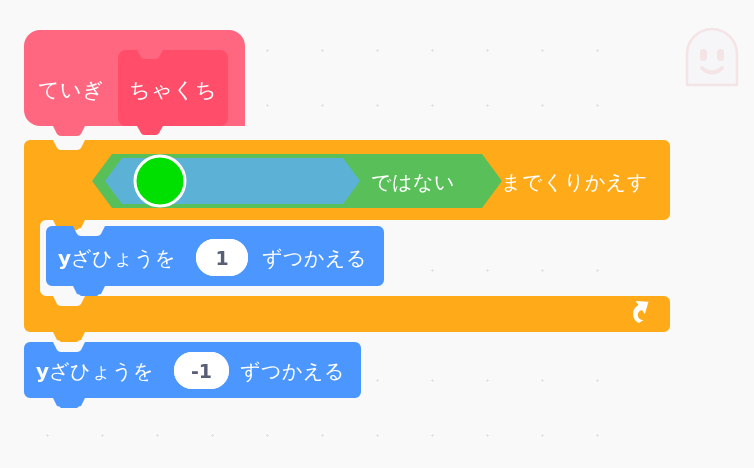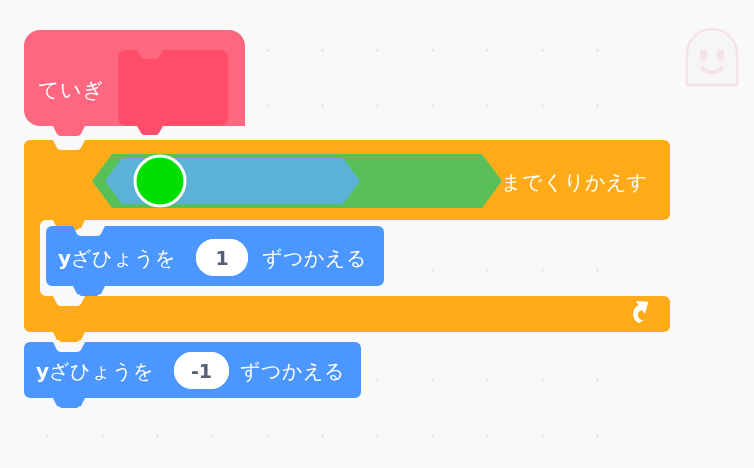--- a/index.html
+++ b/index.html
@@ -256,22 +256,24 @@
         L30 398
         A6 6 0 0 1 24 392
         Z" fill="#4c97ff"></path>
       <rect x="174" y="352" width="55" height="37" rx="18.5" fill="#ffffff"></rect>
     </g>
 
   </svg>
 
   <div class="blk-label" style="left:38px; top:80px; font-size:21px;">ていぎ</div>
 
-
-
+  <div class="blk-label" style="left:129px; top:80px; font-size:21px;">ちゃくち</div>
+
+
+  <div class="blk-label" style="left:371px; top:172px; font-size:20px;">ではない</div>
 
   <div class="blk-label" style="left:501px; top:172px; font-size:20px;text-align:right;">までくりかえす</div>
 
   <div class="blk-label" style="left:58px; top:248px; font-size:20px; font-weight:bold;">y</div>
   <div class="blk-label" style="left:71px; top:248px; font-size:20px;">ざひょうを</div>
   <div class="num-oval" style="left:196px; top:239px; width:52px; height:37px;">1</div>
   <div class="blk-label" style="left:262px; top:248px; font-size:20px;">ずつかえる</div>
 
   <div class="blk-label" style="left:36px; top:361px; font-size:20px; font-weight:bold;">y</div>
   <div class="blk-label" style="left:49px; top:361px; font-size:20px;">ざひょうを</div>

